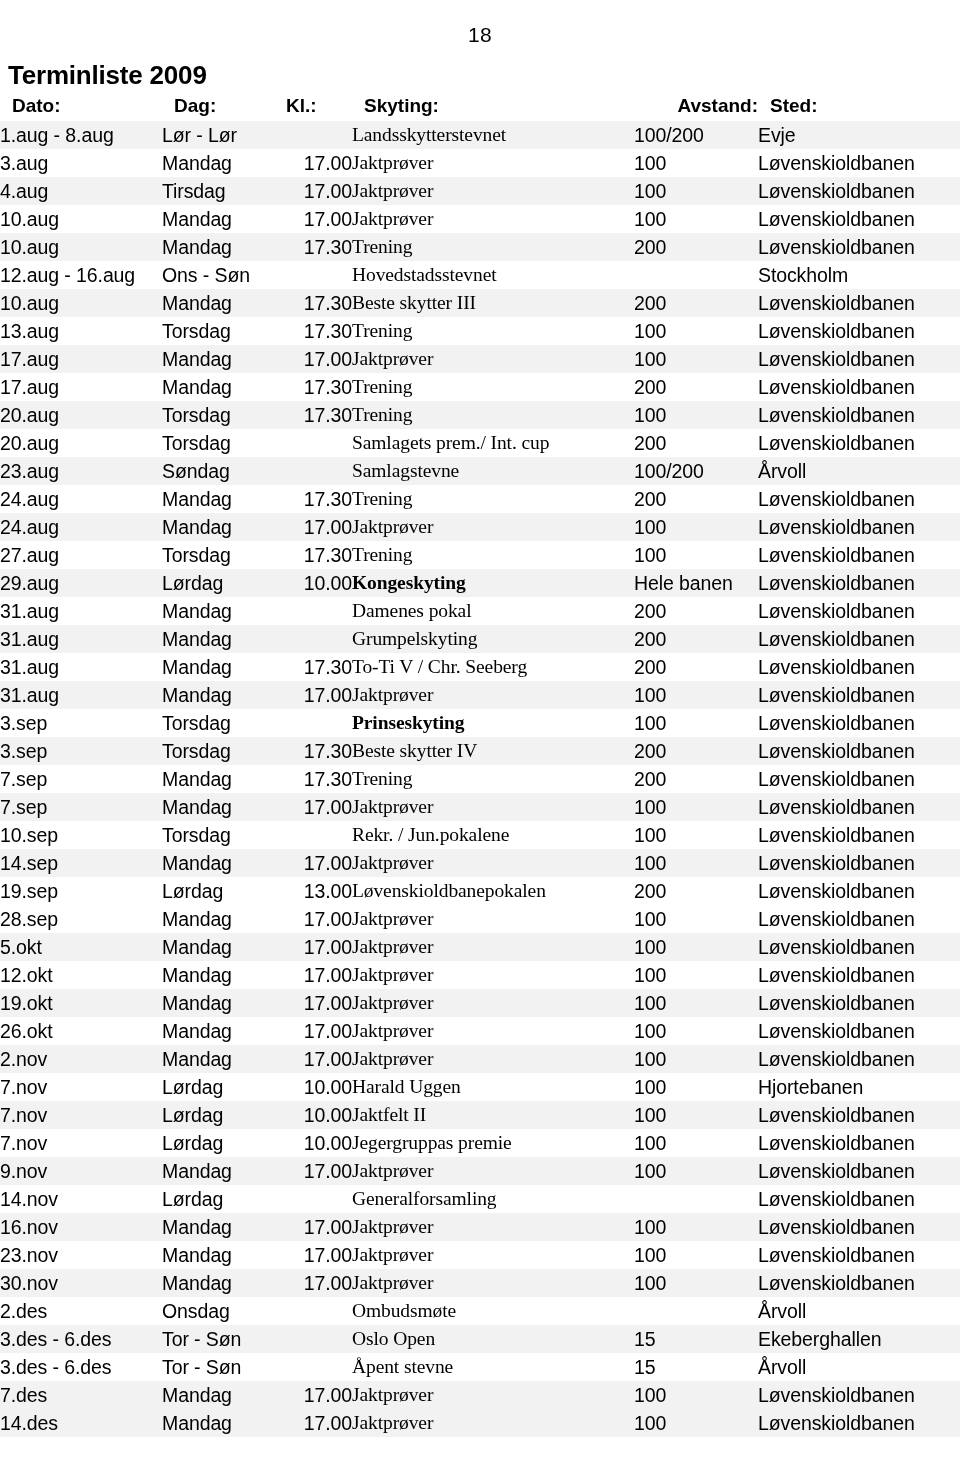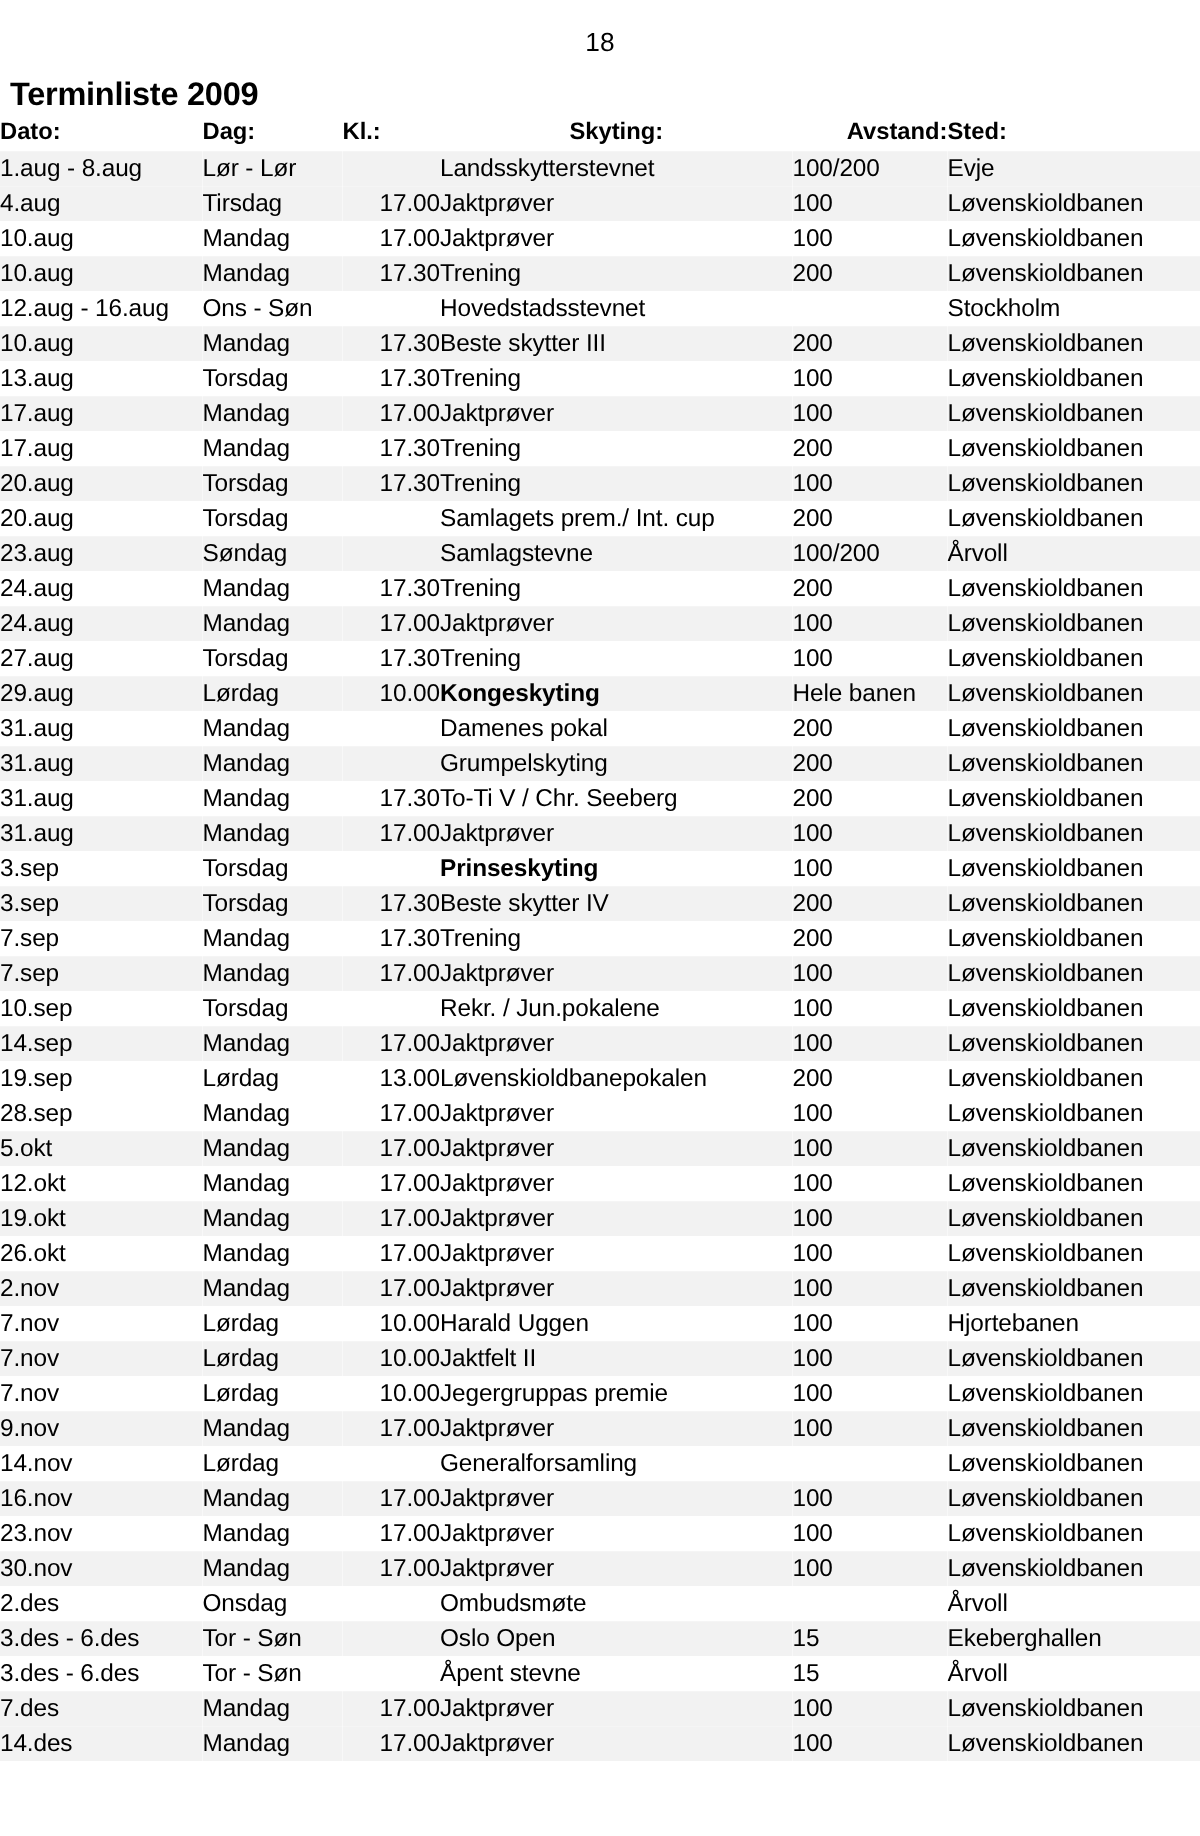--- a/index.html
+++ b/index.html
@@ -44,49 +44,49 @@
   table.terminliste col.c-date  { width: 162px; }
   table.terminliste col.c-day   { width: 112px; }
   table.terminliste col.c-time  { width: 78px;  }
   table.terminliste col.c-event { width: 282px; }
   table.terminliste col.c-dist  { width: 124px; }
   table.terminliste col.c-place { width: 202px; }
 
   table.terminliste thead th {
     font-size: 19px;
     font-weight: bold;
-    padding: 0 0 5px 0;
+    padding: 0 0 5px 12px;
     line-height: 1.15;
     white-space: nowrap;
   }
   th.h-date  { text-align: left; padding-left: 60px; }
   th.h-day   { text-align: left; padding-left: 30px; }
   th.h-time  { text-align: left; padding-left: 4px;  }
-  th.h-event { text-align: center; }
+  th.h-event { text-align: left; }
   th.h-dist  { text-align: right; padding-left: 10px; }
   th.h-place { text-align: left; padding-left: 50px; }
 
   table.terminliste tbody tr { height: 28px; }
   table.terminliste tbody tr.shaded { background: #f2f2f2; }
 
   table.terminliste tbody td {
     font-size: 19.5px;
     line-height: 28px;
     height: 28px;
     padding: 0;
     white-space: nowrap;
     overflow: hidden;
     vertical-align: middle;
     letter-spacing: -0.1px;
   }
 
   td.d-date  { text-align: left;  padding-left: 8px; }
   td.d-day   { text-align: left;  padding-left: 10px; }
   td.d-time  { text-align: right; padding-right: 4px; }
-  td.d-event { text-align: left;  padding-left: 4px; }
+  td.d-event { text-align: left;  padding-left: 4px; font-family: Liberation Serif, serif; }
   td.d-dist  { text-align: left;  padding-left: 10px; }
   td.d-place { text-align: left;  padding-left: 10px; }
 
   td.d-event.bold { font-weight: bold; }
 </style>
 </head>
 <body>
 
 <div class="page-number">18</div>
 
@@ -113,20 +113,28 @@
   </thead>
   <tbody id="tbody">
       <tr class="shaded">
         <td class="d-date">1.aug - 8.aug</td>
         <td class="d-day">Lør - Lør</td>
         <td class="d-time"></td>
         <td class="d-event">Landsskytterstevnet</td>
         <td class="d-dist">100/200</td>
         <td class="d-place">Evje</td>
       </tr>
+      <tr class="">
+        <td class="d-date">3.aug</td>
+        <td class="d-day">Mandag</td>
+        <td class="d-time">17.00</td>
+        <td class="d-event">Jaktprøver</td>
+        <td class="d-dist">100</td>
+        <td class="d-place">Løvenskioldbanen</td>
+      </tr>
       <tr class="shaded">
         <td class="d-date">4.aug</td>
         <td class="d-day">Tirsdag</td>
         <td class="d-time">17.00</td>
         <td class="d-event">Jaktprøver</td>
         <td class="d-dist">100</td>
         <td class="d-place">Løvenskioldbanen</td>
       </tr>
       <tr class="">
         <td class="d-date">10.aug</td>

